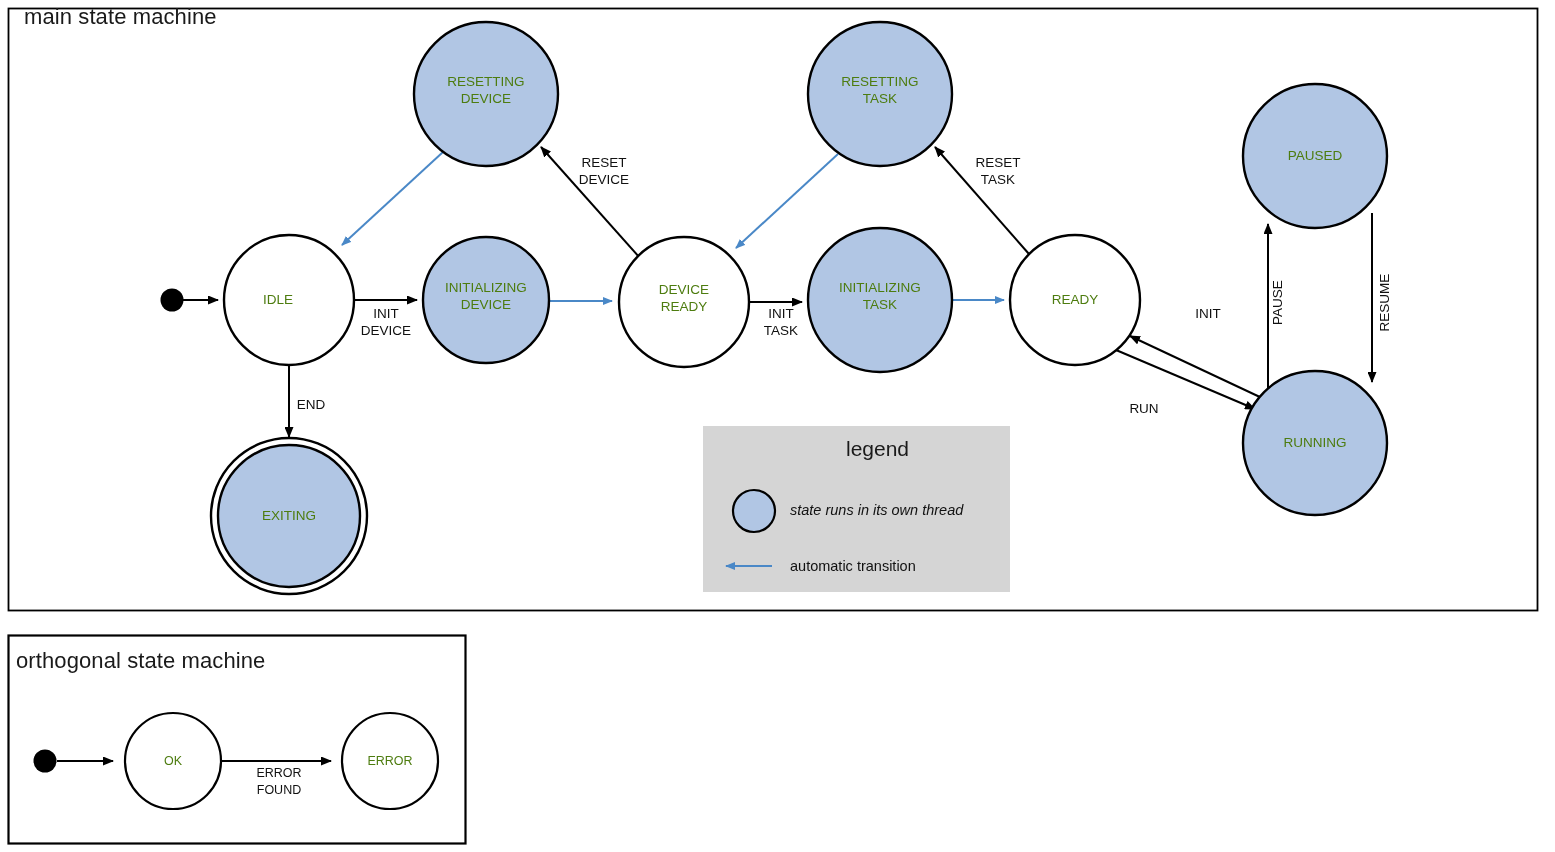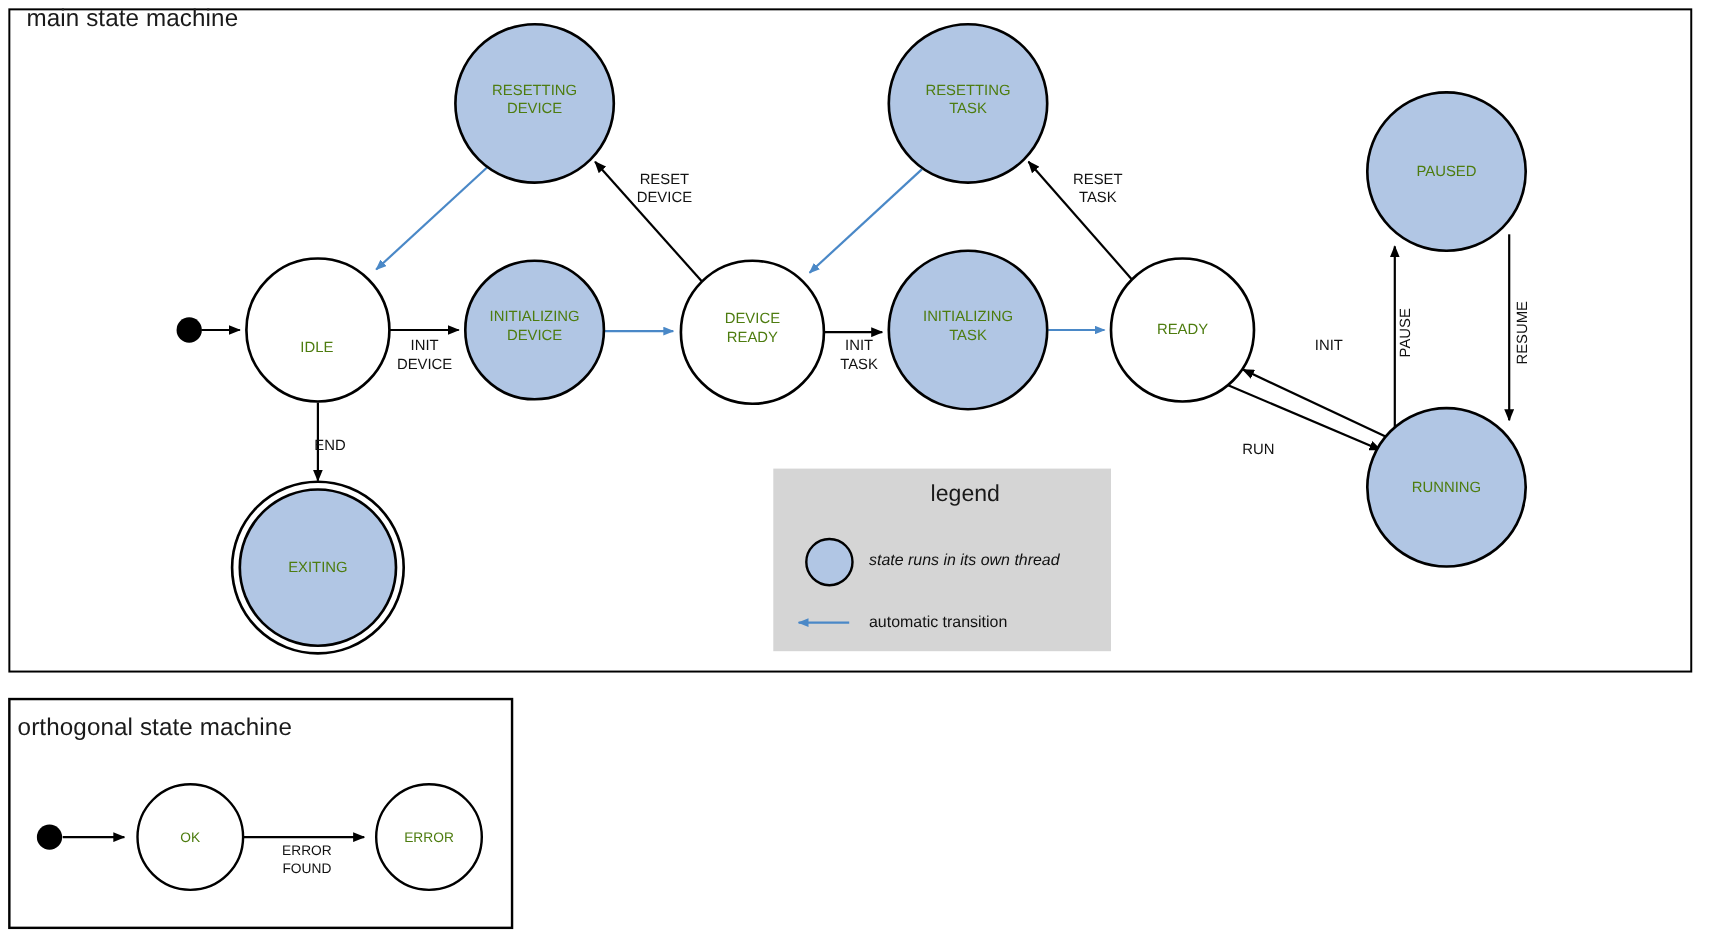--- a/index.html
+++ b/index.html
@@ -86,21 +86,21 @@
   </g>
 </svg>
 
 <div class="frame-title" id="main-title">main state machine</div>
 
 <div class="state-label" style="left:386px;top:73px;width:200px;">RESETTING
 DEVICE</div>
 <div class="state-label" style="left:780px;top:73px;width:200px;">RESETTING
 TASK</div>
 <div class="state-label" style="left:1215px;top:147px;width:200px;">PAUSED</div>
-<div class="state-label" style="left:188px;top:291px;width:200px;margin-top:16px;">IDLE</div>
+<div class="state-label" style="left:178px;top:291px;width:200px;">IDLE</div>
 <div class="state-label" style="left:386px;top:279px;width:200px;">INITIALIZING
 DEVICE</div>
 <div class="state-label" style="left:584px;top:281px;width:200px;">DEVICE
 READY</div>
 <div class="state-label" style="left:780px;top:279px;width:200px;">INITIALIZING
 TASK</div>
 <div class="state-label" style="left:975px;top:291px;width:200px;">READY</div>
 <div class="state-label" style="left:1215px;top:434px;width:200px;text-align:center;">RUNNING</div>
 <div class="state-label" style="left:189px;top:507px;width:200px;">EXITING</div>
 
@@ -109,21 +109,21 @@
 <div class="edge-label" style="left:544px;top:154px;width:120px;">RESET
 DEVICE</div>
 <div class="edge-label" style="left:721px;top:305px;width:120px;">INIT
 TASK</div>
 <div class="edge-label" style="left:938px;top:154px;width:120px;">RESET
 TASK</div>
 <div class="edge-label" style="left:1094px;top:400px;width:100px;">RUN</div>
 <div class="edge-label" style="left:1158px;top:305px;width:100px;">INIT</div>
 <div class="edge-label rot" style="left:1227px;top:294px;width:100px;">PAUSE</div>
 <div class="edge-label rot" style="left:1334px;top:294px;width:100px;">RESUME</div>
-<div class="edge-label" style="left:250px;top:396px;width:100px;">END</div>
+<div class="edge-label" style="left:261px;top:396px;width:100px;">END</div>
 
 <div class="legend-title" style="left:703px;top:437px;width:349px;text-align:center;">legend</div>
 <div class="legend-text" style="left:790px;top:502px;font-style:italic;">state runs in its own thread</div>
 <div class="legend-text" style="left:790px;top:558px;">automatic transition</div>
 
 <div class="frame-title" id="ortho-title">orthogonal state machine</div>
 <div class="state-label" style="left:103px;top:753px;width:140px;font-size:12.5px;">OK</div>
 <div class="state-label" style="left:320px;top:753px;width:140px;font-size:12.5px;">ERROR</div>
 <div class="edge-label" style="left:219px;top:765px;width:120px;font-size:12.5px;">ERROR
 FOUND</div>

